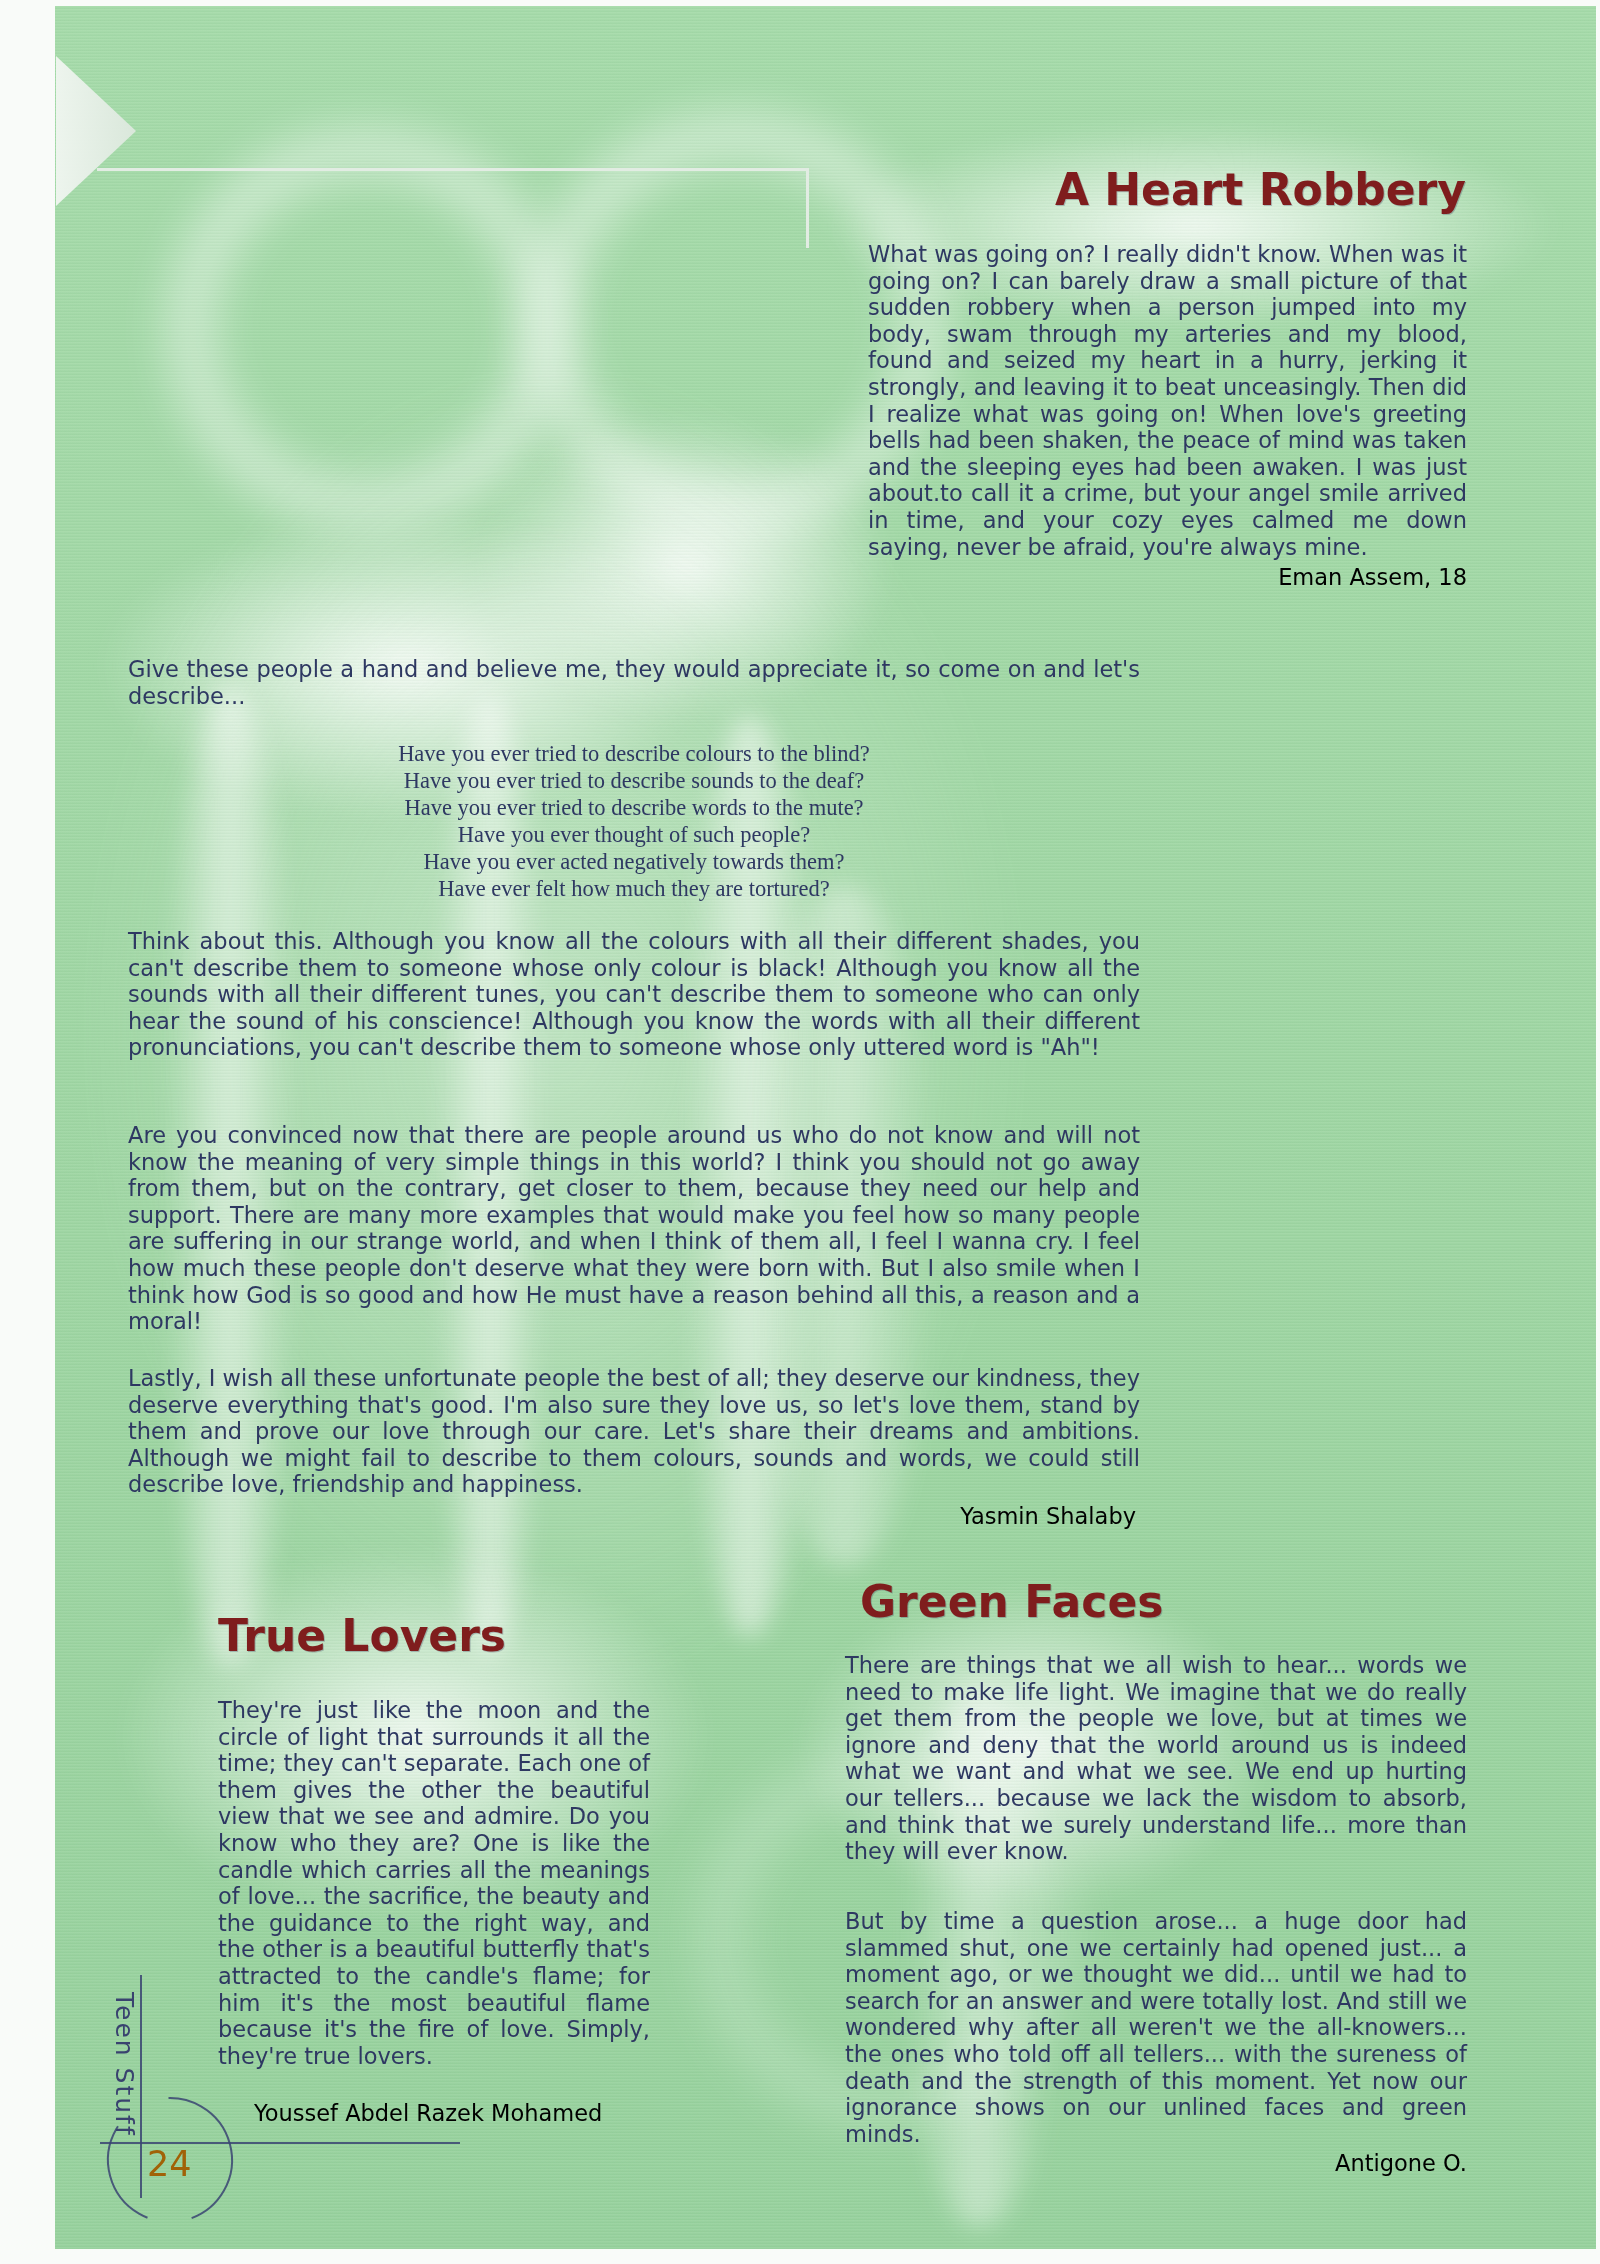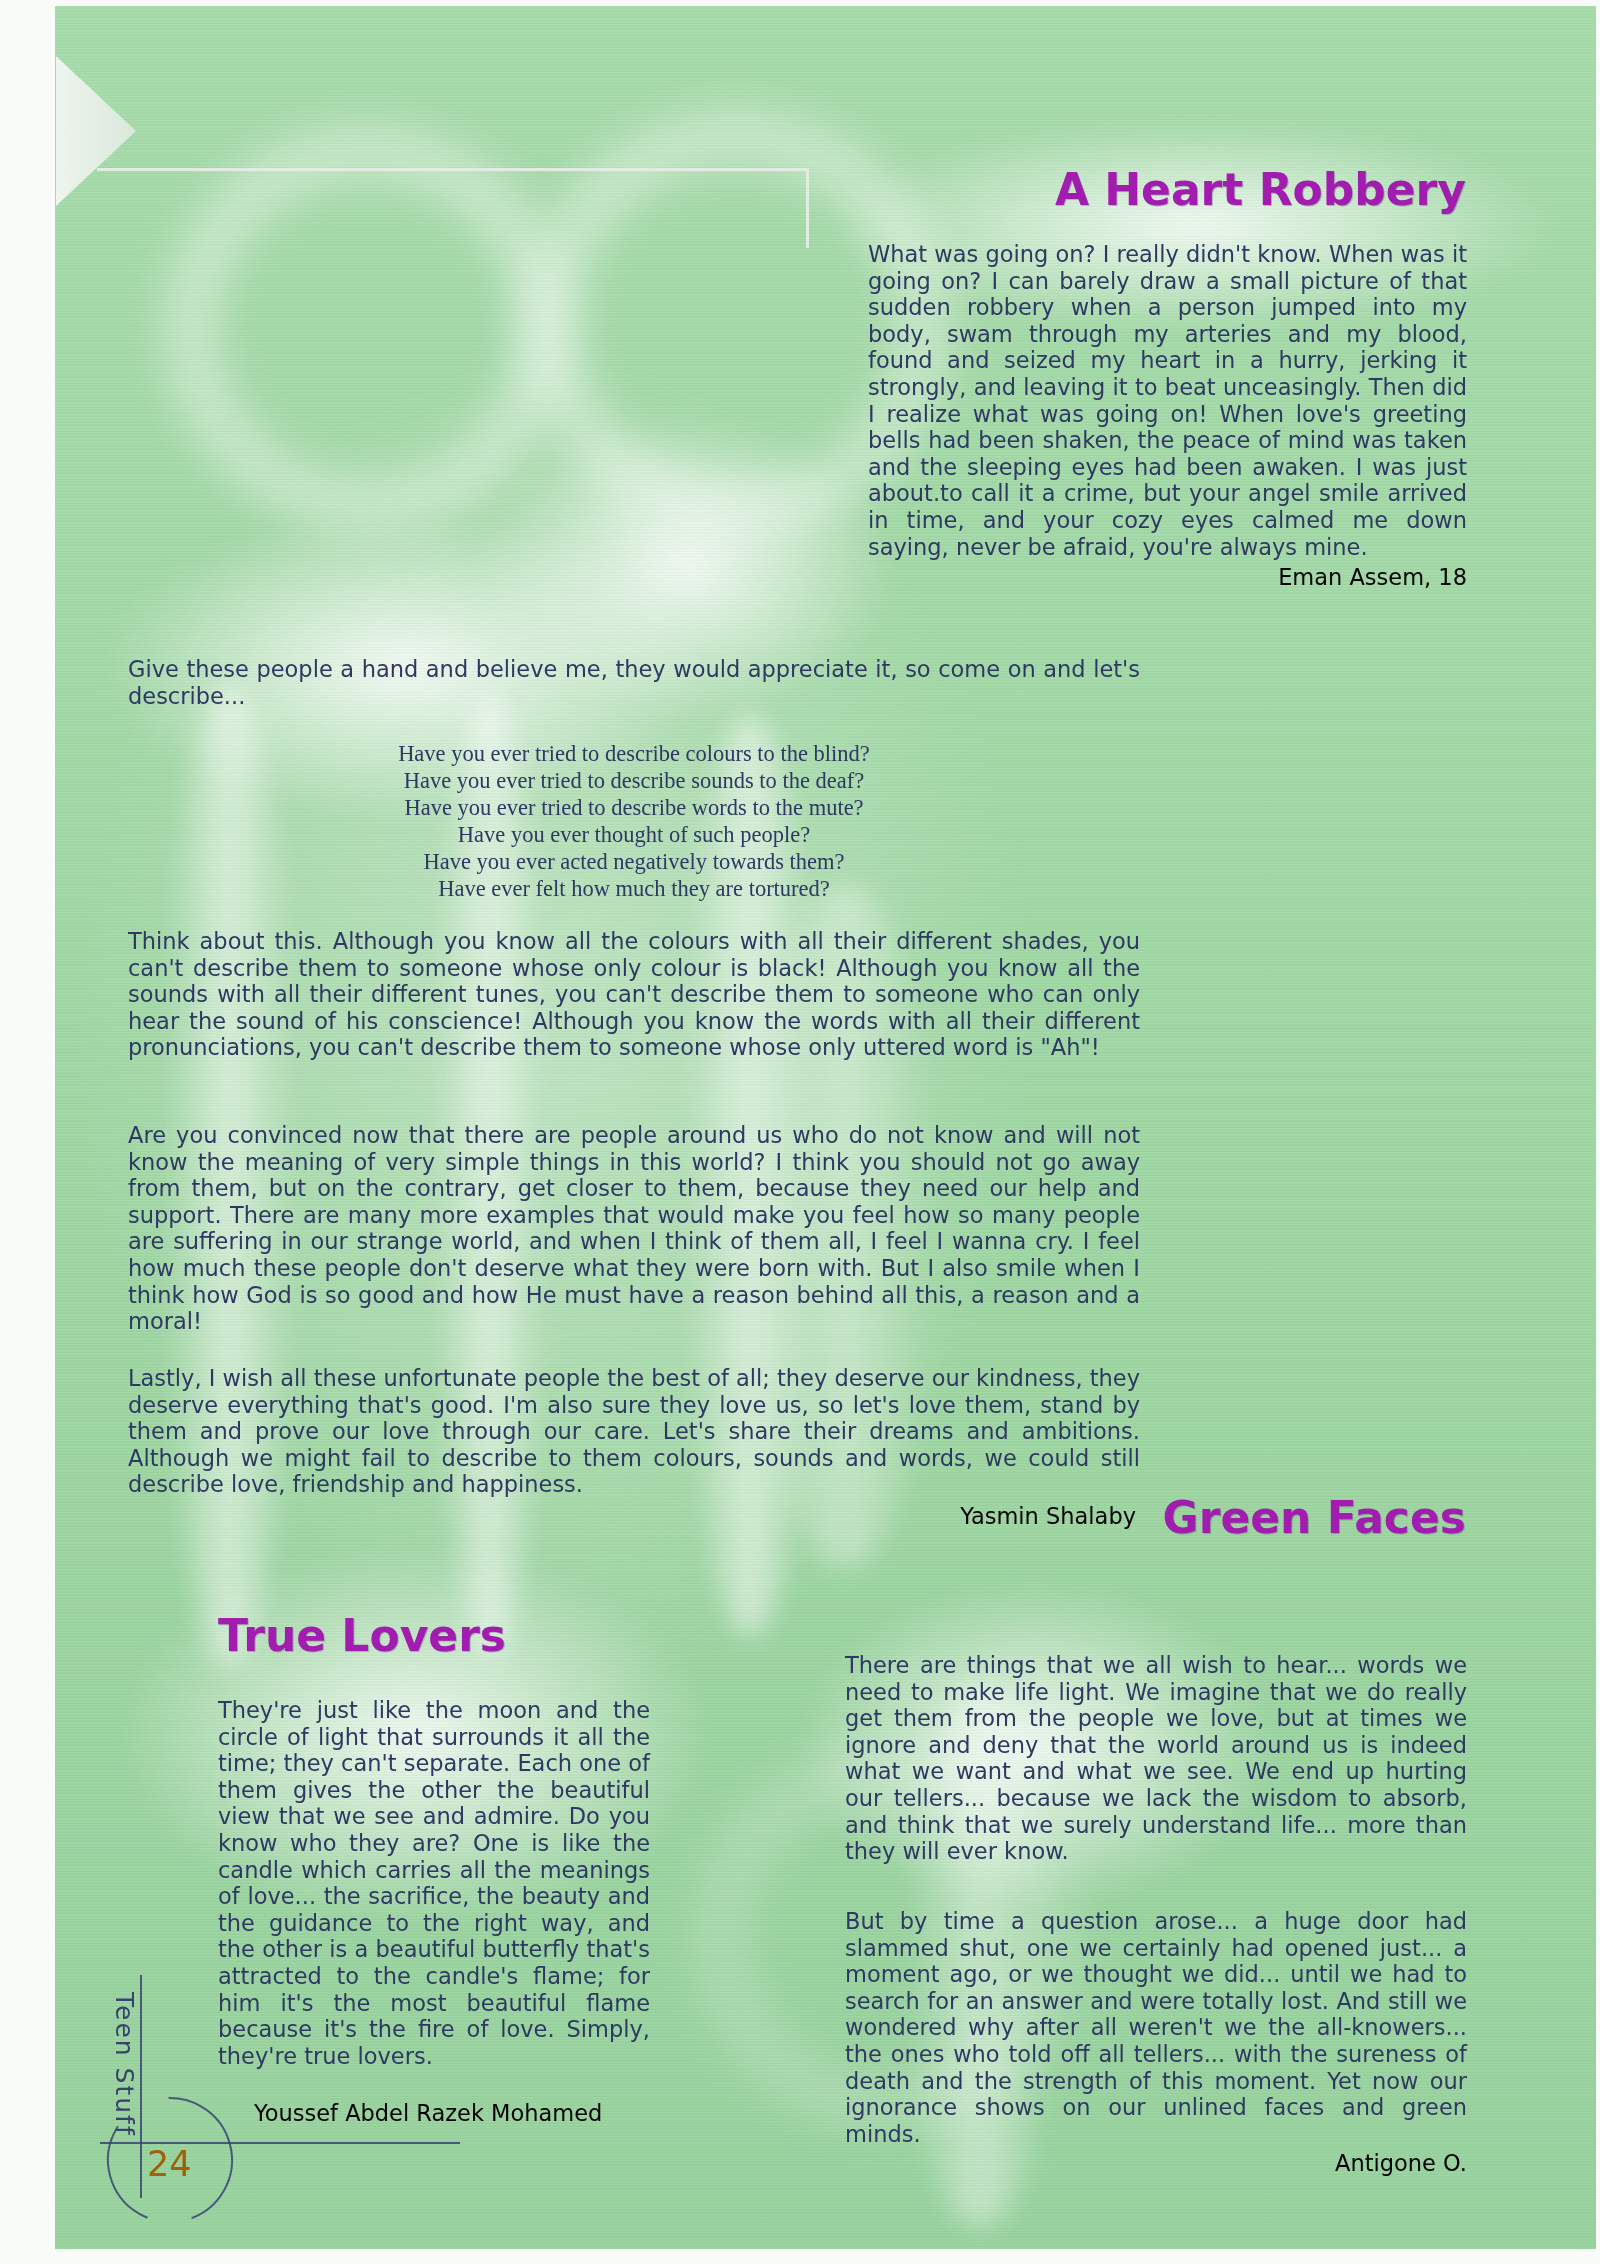--- a/index.html
+++ b/index.html
@@ -33,21 +33,21 @@
     background:linear-gradient(90deg,#f1f6f1,#dce8dd);
     clip-path:polygon(0 0, 100% 50%, 0 100%); opacity:.95;
   }
   .prose-title {
     position:absolute; left:122px; top:36px;
     font-size:99px; font-weight:bold; color:#fdfffd; letter-spacing:1px;
   }
   .rule-h { position:absolute; left:97px; top:168px; width:712px; height:3px; background:#e2ece3; }
   .rule-v { position:absolute; left:806px; top:168px; width:3px; height:80px; background:#e2ece3; }
   
-  .h2 { position:absolute; font-size:44px; font-weight:bold; color:#a21caf;
+  .h2 { position:absolute; font-size:44px; font-weight:bold; color:#7f1d1d;
         text-shadow:1px 1px 0 rgba(40,40,80,0.25); white-space:nowrap; }
   .body-txt { position:absolute; font-size:22.5px; line-height:26.6px; color:#2e3862;
         text-align:justify; }
   .author { position:absolute; font-size:22.5px; line-height:26.6px; color:#000000; }
   .qline { line-height:27px; }
   
   .side-name {
     position:absolute; left:139px; top:1992px;
     transform:rotate(90deg); transform-origin:top left;
     font-size:25px; letter-spacing:2px; color:#39426f; white-space:nowrap;
@@ -97,21 +97,21 @@
   </div>
   <div class="body-txt" style="left:128px; top:928px; width:1012px;">Think about this. Although you know all the colours with all their different shades, you can't describe them to someone whose only colour is black! Although you know all the sounds with all their different tunes, you can't describe them to someone who can only hear the sound of his conscience! Although you know the words with all their different pronunciations, you can't describe them to someone whose only uttered word is "Ah"!</div>
   <div class="body-txt" style="left:128px; top:1122px; width:1012px;">Are you convinced now that there are people around us who do not know and will not know the meaning of very simple things in this world? I think you should not go away from them, but on the contrary, get closer to them, because they need our help and support. There are many more examples that would make you feel how so many people are suffering in our strange world, and when I think of them all, I feel I wanna cry. I feel how much these people don't deserve what they were born with. But I also smile when I think how God is so good and how He must have a reason behind all this, a reason and a moral!</div>
   <div class="body-txt" style="left:128px; top:1365px; width:1012px;">Lastly, I wish all these unfortunate people the best of all; they deserve our kindness, they deserve everything that's good. I'm also sure they love us, so let's love them, stand by them and prove our love through our care. Let's share their dreams and ambitions. Although we might fail to describe to them colours, sounds and words, we could still describe love, friendship and happiness.</div>
   <div class="author" style="left:128px; top:1503px; width:1008px; text-align:right;">Yasmin Shalaby</div>
 
   <div class="h2" style="left:218px; top:1610px;">True Lovers</div>
   <div class="body-txt" style="left:218px; top:1697px; width:432px;">They're just like the moon and the circle of light that surrounds it all the time; they can't separate. Each one of them gives the other the beautiful view that we see and admire. Do you know who they are? One is like the candle which carries all the meanings of love... the sacrifice, the beauty and the guidance to the right way, and the other is a beautiful butterfly that's attracted to the candle's flame; for him it's the most beautiful flame because it's the fire of love. Simply, they're true lovers.</div>
   <div class="author" style="left:254px; top:2100px; width:400px;">Youssef Abdel Razek Mohamed</div>
 
-  <div class="h2" style="left:860px; top:1492px; width:606px; text-align:right;">Green Faces</div>
+  <div class="h2" style="left:860px; top:1576px; width:606px; text-align:left;">Green Faces</div>
   <div class="body-txt" style="left:845px; top:1652px; width:622px;">There are things that we all wish to hear... words we need to make life light. We imagine that we do really get them from the people we love, but at times we ignore and deny that the world around us is indeed what we want and what we see. We end up hurting our tellers... because we lack the wisdom to absorb, and think that we surely understand life... more than they will ever know.</div>
   <div class="body-txt" style="left:845px; top:1908px; width:622px;">But by time a question arose... a huge door had slammed shut, one we certainly had opened just... a moment ago, or we thought we did... until we had to search for an answer and were totally lost. And still we wondered why after all weren't we the all-knowers... the ones who told off all tellers... with the sureness of death and the strength of this moment. Yet now our ignorance shows on our unlined faces and green minds.</div>
   <div class="author" style="left:845px; top:2150px; width:622px; text-align:right;">Antigone O.</div>
 
   <div class="side-name">Teen Stuff</div>
   <svg class="corner-svg" width="430" height="290" viewBox="0 0 430 290">
     <line x1="86" y1="25" x2="86" y2="248" stroke="#3a4472" stroke-width="2" opacity="0.85"></line>
     <line x1="45" y1="193" x2="405" y2="193" stroke="#3a4472" stroke-width="2" opacity="0.85"></line>
     <circle cx="115" cy="210" r="62" fill="none" stroke="#3a4472" stroke-width="2" opacity="0.85" stroke-dasharray="140 45 110 60" transform="rotate(-60 115 210)"></circle>
   </svg>

